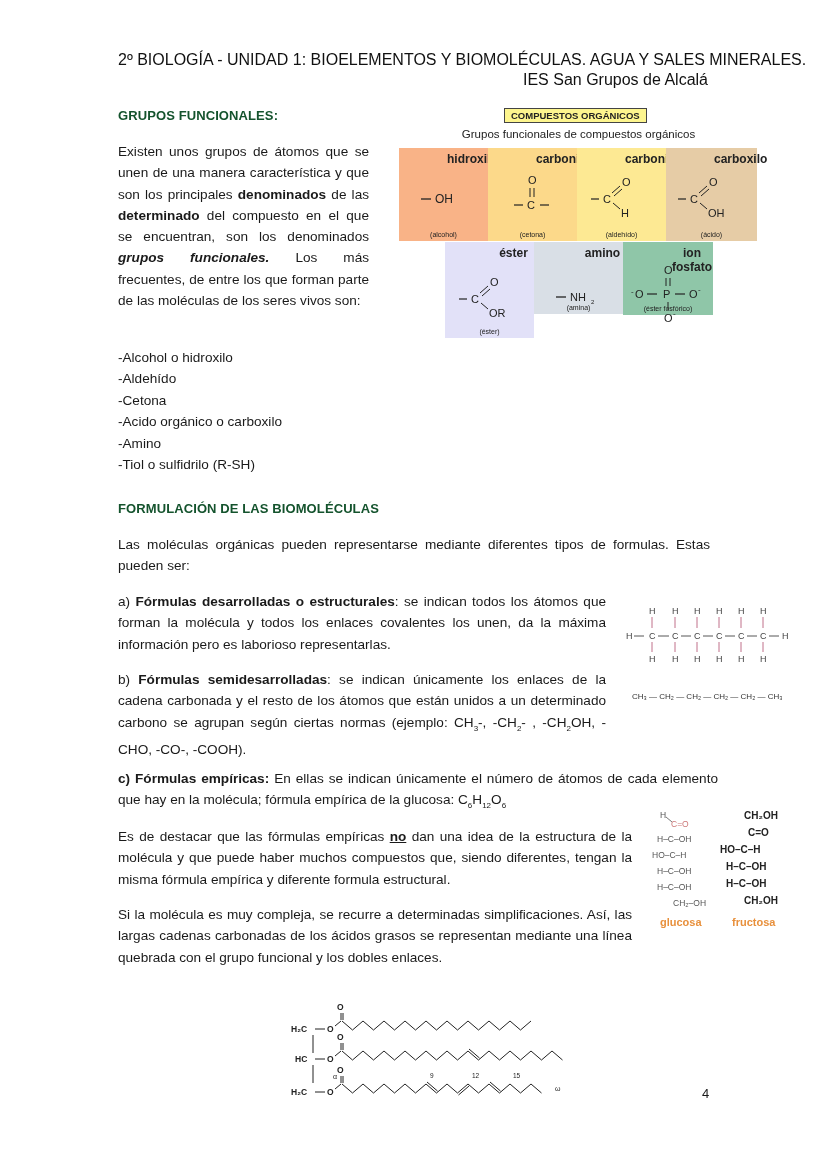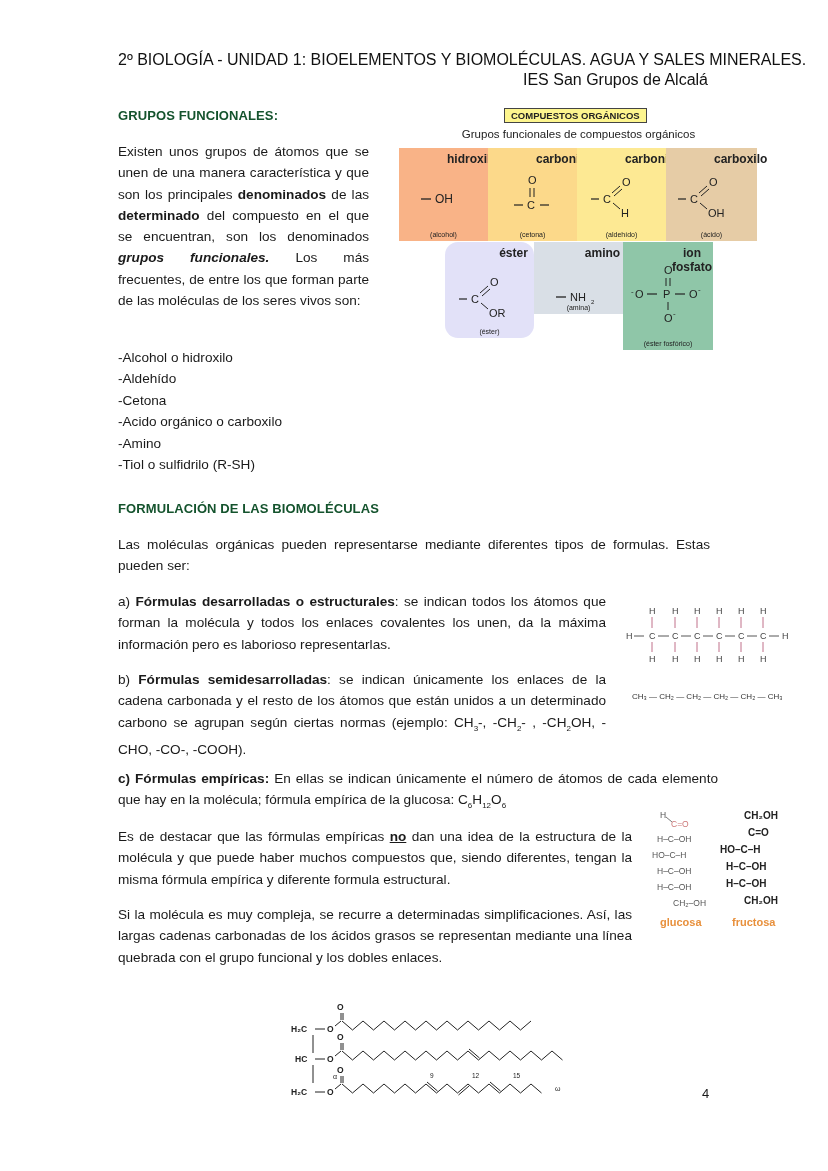--- a/index.html
+++ b/index.html
@@ -90,21 +90,21 @@
       <text x="24" y="55" font-size="11">C</text>
       <line x1="33" y1="45" x2="41" y2="38" stroke="#222" stroke-width="1"></line>
       <line x1="35" y1="48" x2="43" y2="41" stroke="#222" stroke-width="1"></line>
       <text x="43" y="38" font-size="11">O</text>
       <line x1="34" y1="55" x2="41" y2="61" stroke="#222" stroke-width="1"></line>
       <text x="42" y="69" font-size="11">OH</text>
     </svg>
     <div class="sub">(ácido)</div>
   </div>
 
-  <div class="fg-cell" style="left: 48px; top: 136px; width: 89px; height: 96px; background: rgb(226, 225, 248); border-radius: 13px;">
+  <div class="fg-cell" style="left: 48px; top: 136px; width: 89px; height: 96px; background: rgb(226, 225, 248);">
     <div class="name">éster</div>
     <svg width="89" height="96">
       <line x1="14" y1="57" x2="22" y2="57" stroke="#222" stroke-width="1.2"></line>
       <text x="26" y="61" font-size="11">C</text>
       <line x1="35" y1="51" x2="43" y2="44" stroke="#222" stroke-width="1"></line>
       <line x1="37" y1="54" x2="45" y2="47" stroke="#222" stroke-width="1"></line>
       <text x="45" y="44" font-size="11">O</text>
       <line x1="36" y1="61" x2="43" y2="67" stroke="#222" stroke-width="1"></line>
       <text x="44" y="75" font-size="11">OR</text>
     </svg>
@@ -112,21 +112,21 @@
   </div>
   <div class="fg-cell" style="left: 137px; top: 136px; width: 89px; height: 72px; background: rgb(217, 223, 230);">
     <div class="name">amino</div>
     <svg width="89" height="96">
       <line x1="22" y1="55" x2="32" y2="55" stroke="#222" stroke-width="1.3"></line>
       <text x="36" y="59" font-size="11">NH</text>
       <text x="57" y="62" font-size="6">2</text>
     </svg>
     <div class="sub">(amina)</div>
   </div>
-  <div class="fg-cell" style="left: 226px; top: 136px; width: 90px; height: 108px; background: rgb(143, 198, 168);">
+  <div class="fg-cell" style="left: 226px; top: 136px; width: 90px; height: 73px; background: rgb(143, 198, 168);">
     <div class="name">ion fosfato</div>
     <svg width="90" height="96">
       <text x="41" y="32" font-size="11">O</text>
       <line x1="43" y1="36" x2="43" y2="44" stroke="#222" stroke-width="1"></line>
       <line x1="47" y1="36" x2="47" y2="44" stroke="#222" stroke-width="1"></line>
       <text x="8" y="52" font-size="8">-</text>
       <text x="12" y="56" font-size="11">O</text>
       <line x1="24" y1="52" x2="34" y2="52" stroke="#222" stroke-width="1.2"></line>
       <text x="40" y="56" font-size="11">P</text>
       <line x1="52" y1="52" x2="62" y2="52" stroke="#222" stroke-width="1.2"></line>

